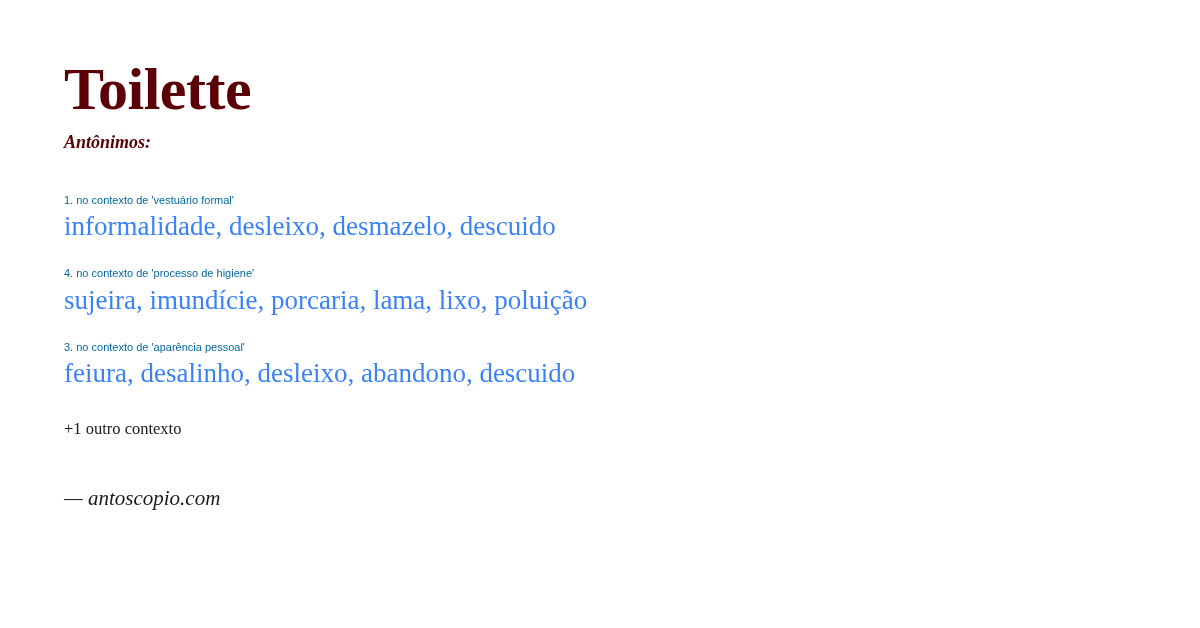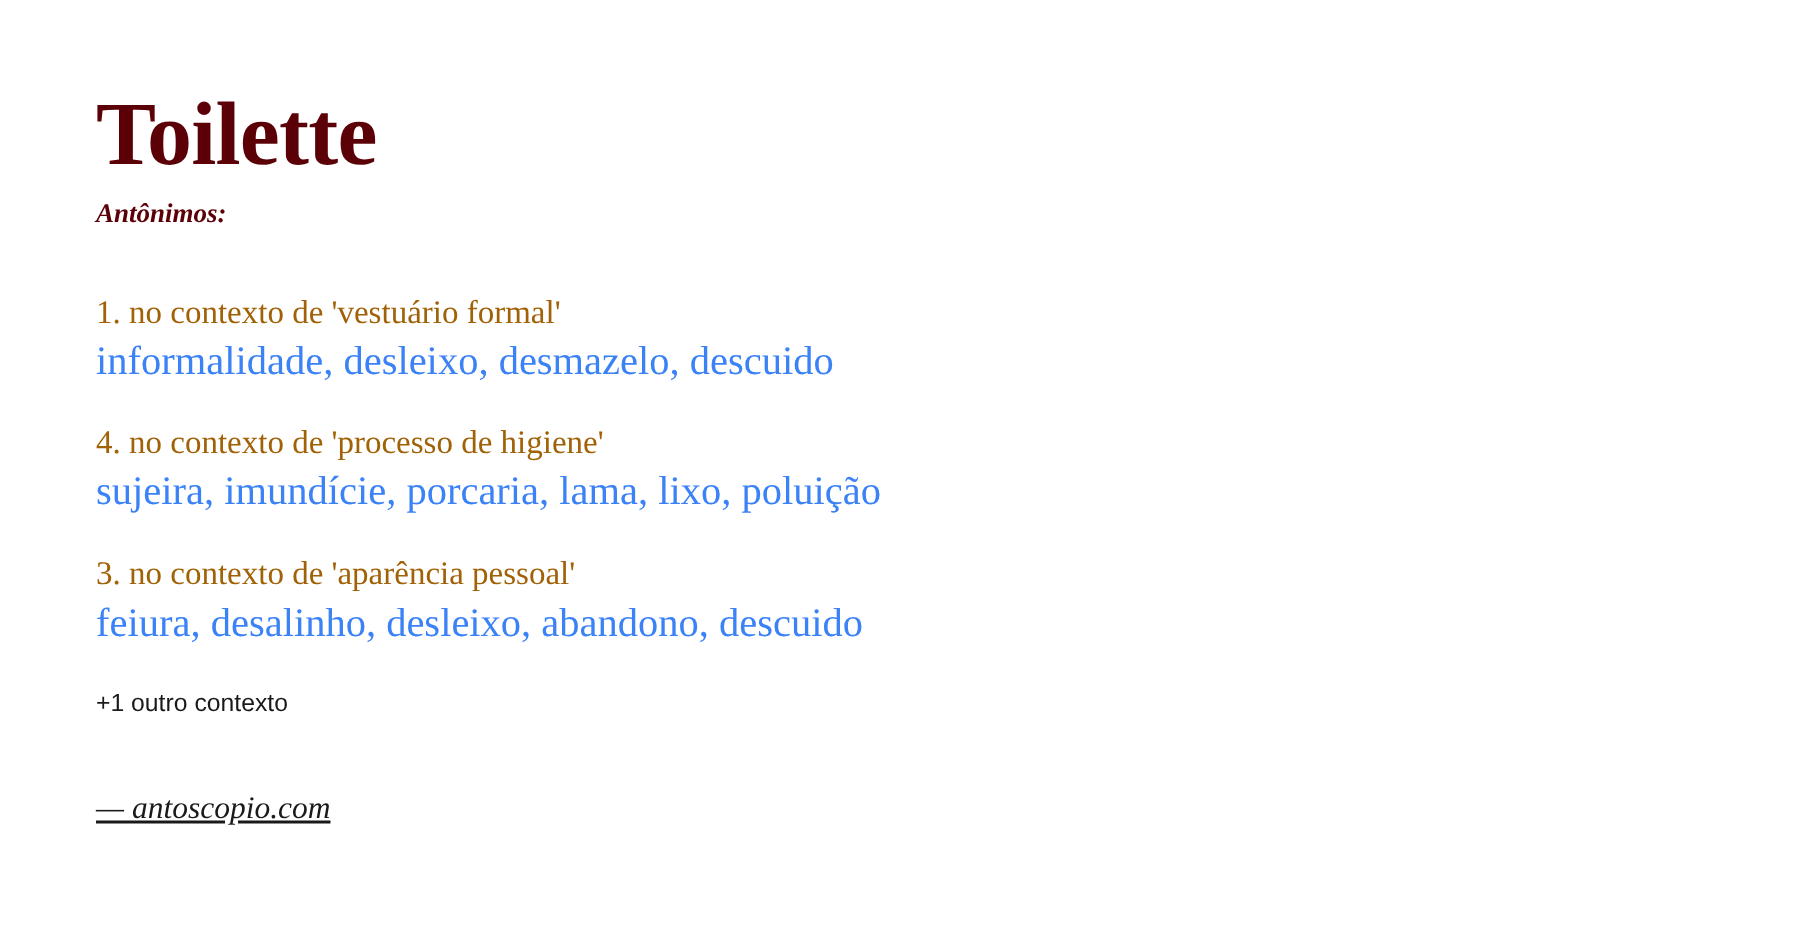--- a/index.html
+++ b/index.html
@@ -39,46 +39,45 @@
     margin: 8px 0 0 0;
     line-height: 1.2;
   }
   .senses {
     margin-top: 40px;
   }
   .sense {
     margin-bottom: 23px;
   }
   .sense-context {
-    font-family: Liberation Serif, serif;
-    font-size: 22px;
-    color: #a16207;
+    font-family: Liberation Sans, sans-serif;
+    font-size: 11px;
+    color: #0369a1;
     margin: 0 0 3px 0;
     line-height: 1.25;
   }
   .sense-words {
     font-family: "Liberation Serif", serif;
     font-size: 27px;
     color: #3b82f6;
     margin: 0;
     line-height: 1.25;
   }
   .more-contexts {
-    font-family: Liberation Sans, sans-serif;
+    font-family: Liberation Serif, serif;
     font-size: 16.5px;
     color: #1a1a1a;
     margin: 28px 0 4px 0;
   }
   .source {
     font-family: "Liberation Serif", serif;
     font-style: italic;
     font-size: 21px;
     color: #1a1a1a;
     margin: 47px 0 0 0;
-    text-decoration: underline;
   }
 </style>
 </head>
 <body>
 
 <div class="page">
 
   <h1 class="title">Toilette</h1>
 
   <h2 class="subtitle">Antônimos:</h2>

